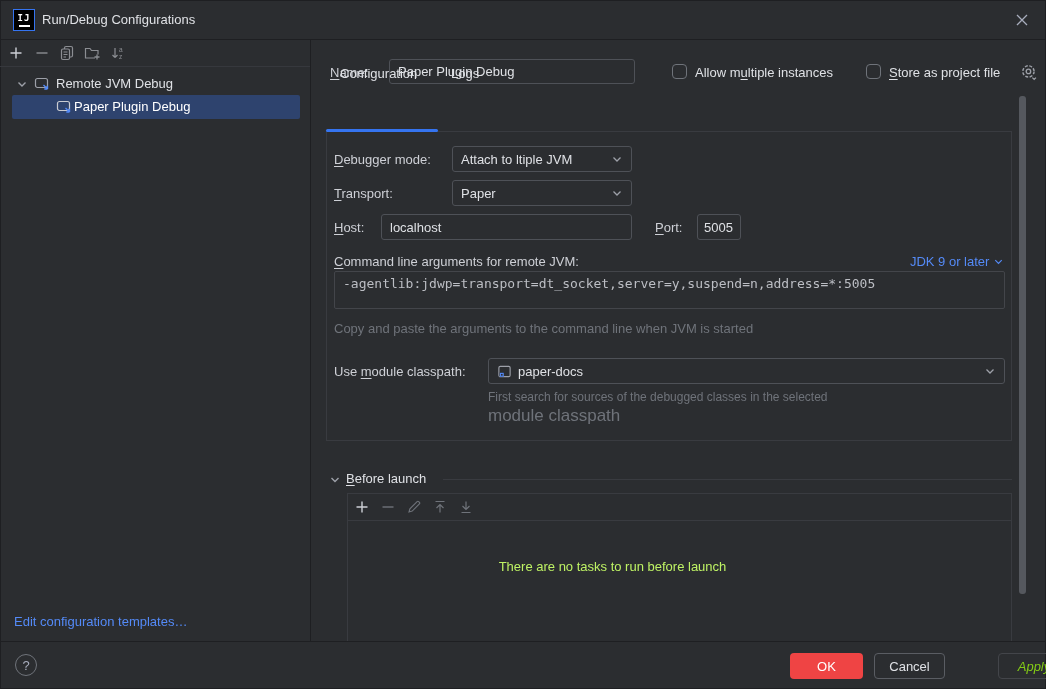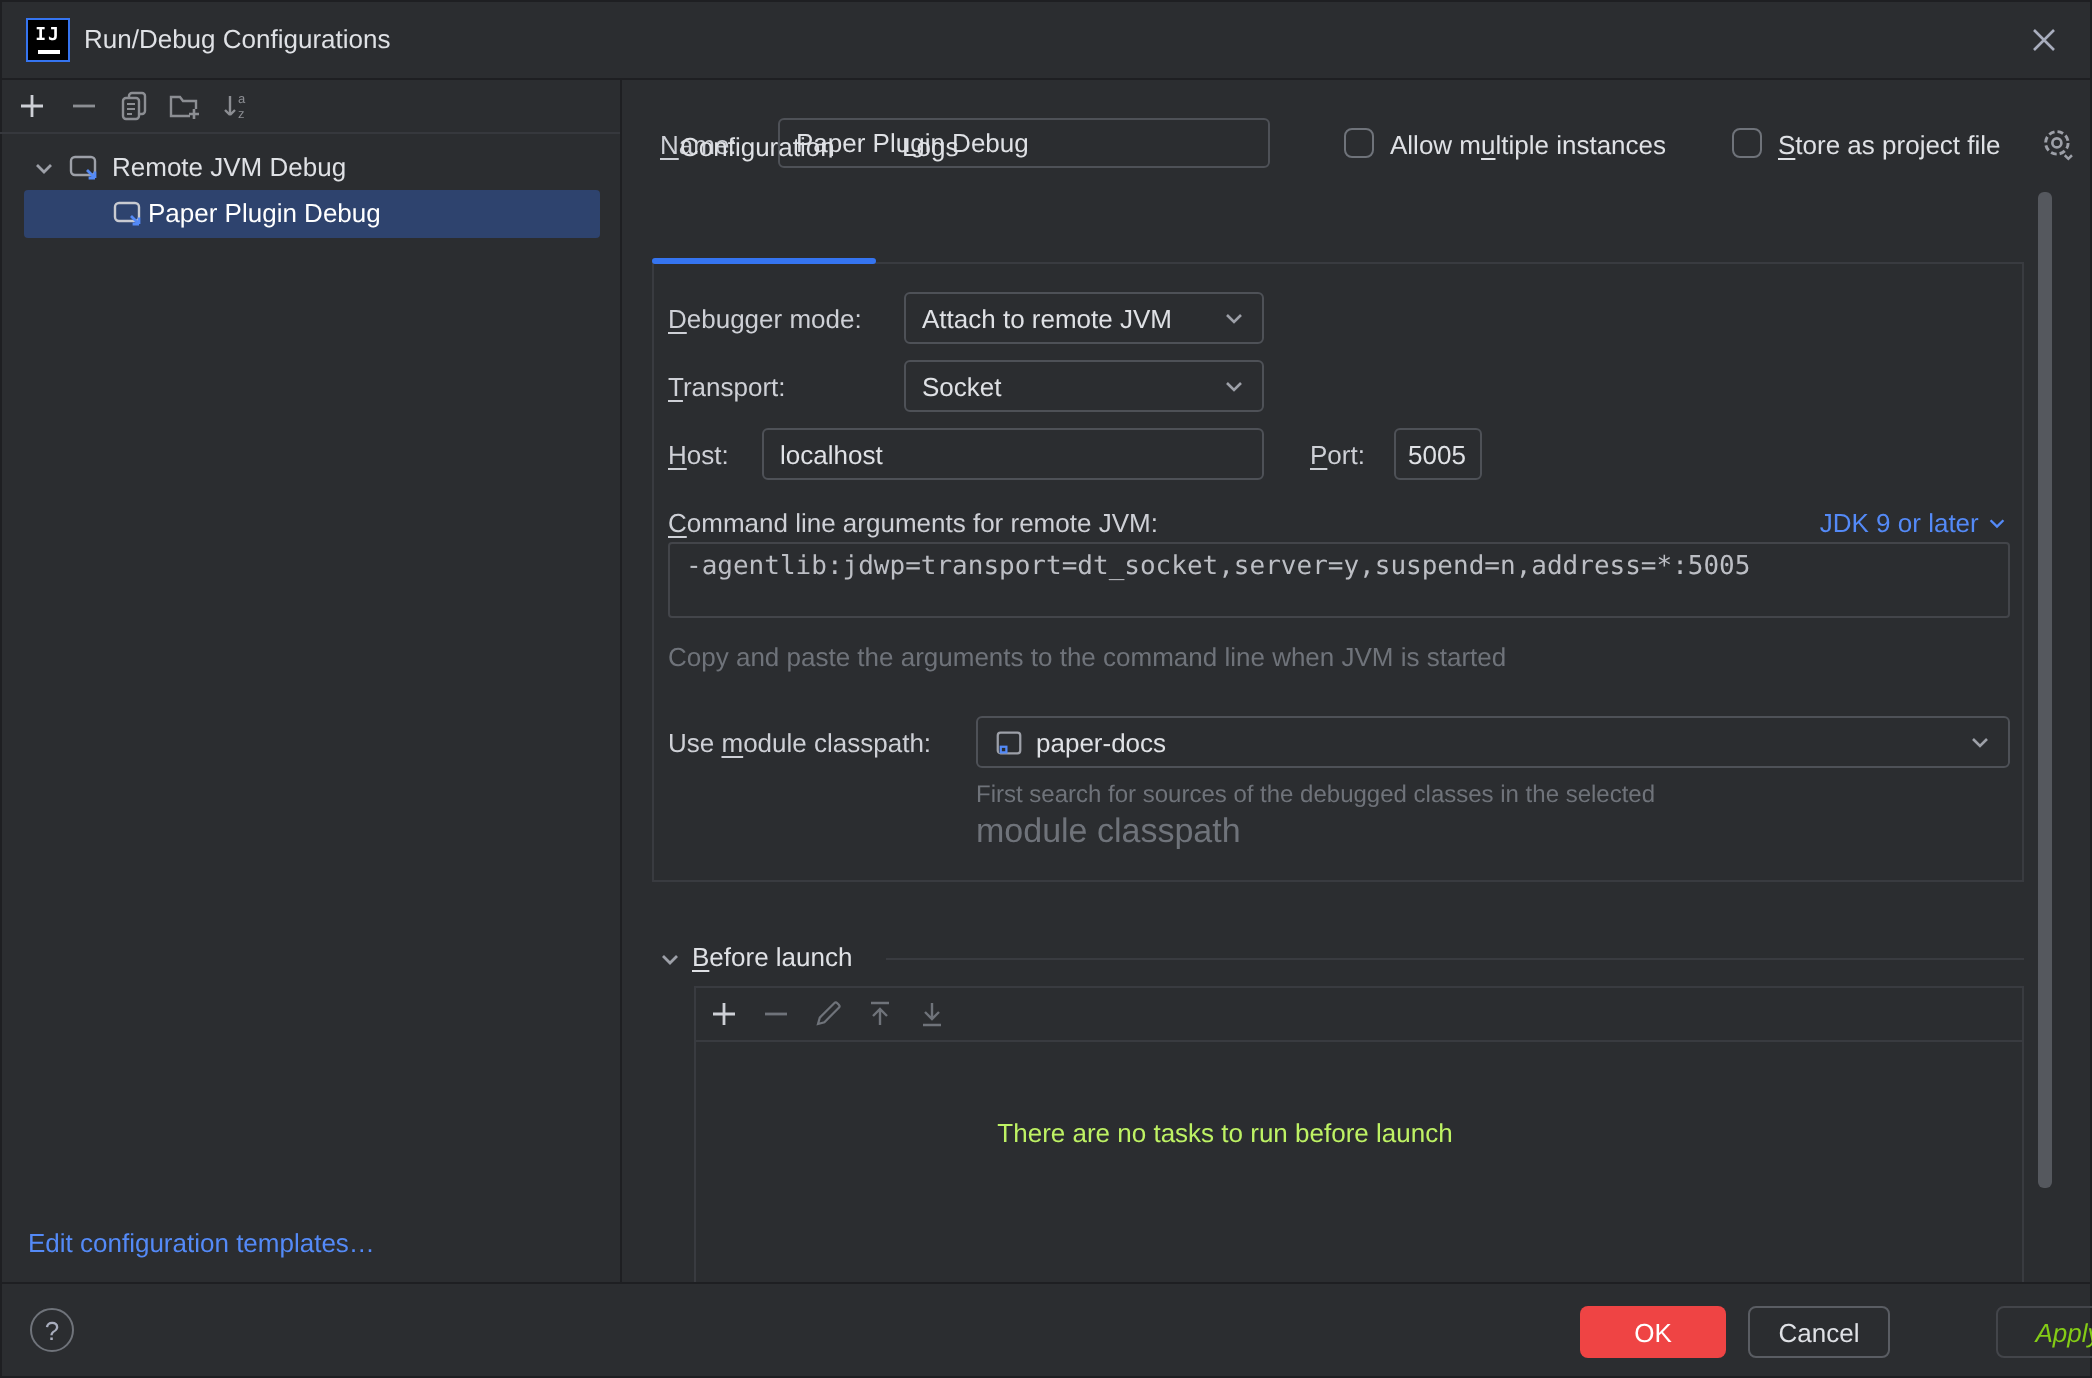--- a/index.html
+++ b/index.html
@@ -180,31 +180,31 @@
 
   <span class="tab" style="left:340px">Configuration</span>
   <span class="tab" style="left:451px">Logs</span>
   <div class="tab-line"></div>
   <div class="tab-underline"></div>
 
   <div class="config-panel"></div>
 
   <span class="flabel" style="left:334px;top:152px"><u>D</u>ebugger mode:</span>
   <div class="combo" style="left:452px;top:146px;width:180px;height:26px">
-    <span class="cv">Attach to remote JVM</span>
+    <span class="cv">Attach to ltiple JVM</span>
     <span style="color:#9DA0A8">
         <svg width="12" height="12" viewBox="0 0 12 12">
           <path d="M2.5 4.5L6 8l3.5-3.5" stroke="currentColor" stroke-width="1.3" fill="none"></path>
         </svg>
       </span>
   </div>
 
   <span class="flabel" style="left:334px;top:186px"><u>T</u>ransport:</span>
   <div class="combo" style="left:452px;top:180px;width:180px;height:26px">
-    <span class="cv">Socket</span>
+    <span class="cv">Paper</span>
     <span style="color:#9DA0A8">
         <svg width="12" height="12" viewBox="0 0 12 12">
           <path d="M2.5 4.5L6 8l3.5-3.5" stroke="currentColor" stroke-width="1.3" fill="none"></path>
         </svg>
       </span>
   </div>
 
   <span class="flabel" style="left:334px;top:220px"><u>H</u>ost:</span>
   <input class="tfield" style="left: 381px; top: 214px; width: 251px; height: 26px;" value="localhost">
 

